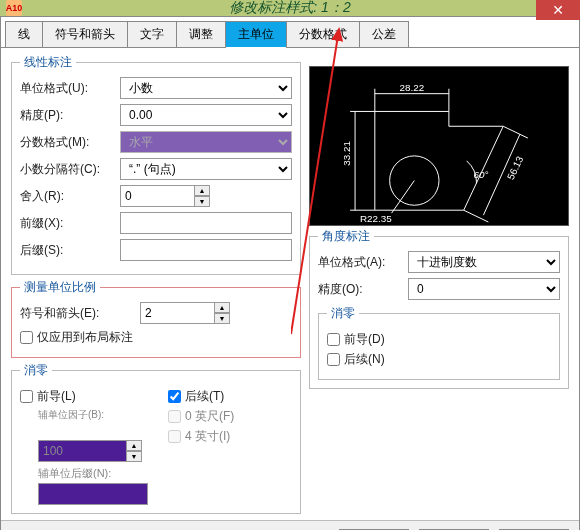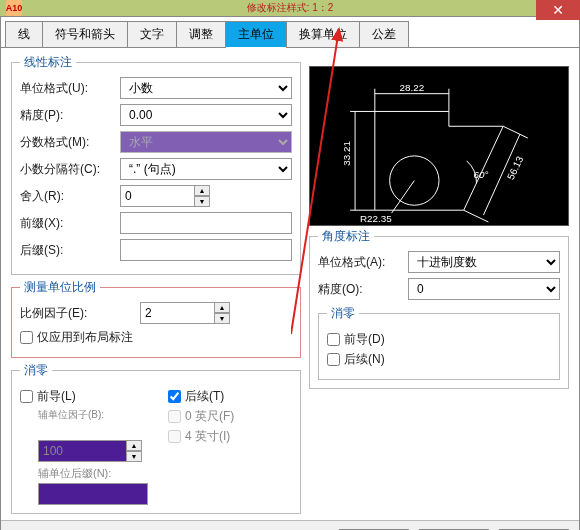--- a/index.html
+++ b/index.html
@@ -1,20 +1,20 @@
 <!DOCTYPE html>
 <html><head>
 <meta charset="utf-8">
 <style>
 * { box-sizing: border-box; margin: 0; padding: 0; font-family: "Microsoft YaHei", SimSun, sans-serif; font-size: 12px; }
 body { width: 580px; height: 530px; background: #b8c97a; overflow: hidden; position: relative; }
 .window { width: 100%; height: 100%; display: flex; flex-direction: column; }
 .titlebar { height: 28px; display: flex; align-items: center; position: relative; background: #b8c97a; }
 .app-icon { width: 16px; height: 16px; margin-left: 6px; background: #fdba74; color: #c00; font-size: 9px; font-weight: bold; display: flex; align-items: center; justify-content: center; border-radius: 2px; }
-.title-text { position: absolute; left: 50%; transform: translateX(-50%); color: #b91c1c; font-size: 10px; }
+.title-text { position: absolute; left: 50%; transform: translateX(-50%); color: #14532d; font-size: 14px; font-style: italic; }
 .close-btn { position: absolute; right: 0; top: 0; width: 44px; height: 20px; background: #c94340; color: #fff; display: flex; align-items: center; justify-content: center; font-size: 14px; cursor: pointer; }
 .client { flex: 1; background: #fff; border: 1px solid #888; margin: 0; display: flex; flex-direction: column; }
 .tabs { display: flex; border-bottom: 1px solid #888; padding: 4px 4px 0 4px; gap: 0; }
 .tab { padding: 4px 12px; border: 1px solid #888; border-bottom: none; background: #f0f0f0; cursor: pointer; margin-right: -1px; position: relative; }
 .tab.active { background: #0ea5e9; z-index: 2; }
 .tab.active::after { content: ''; position: absolute; left: 0; right: 0; bottom: -1px; height: 1px; background: #fff; }
 .content { flex: 1; padding: 6px 10px; display: flex; gap: 8px; position: relative; }
 .left-col { flex: 0 0 290px; display: flex; flex-direction: column; gap: 4px; }
 .right-col { flex: 1; display: flex; flex-direction: column; gap: 2px; margin-top: 12px; }
 fieldset { border: 1px solid #bbb; padding: 6px 8px 8px 8px; }
@@ -55,21 +55,21 @@
     <div class="close-btn">✕</div>
   </div>
 
   <div class="client">
     <div class="tabs">
       <div class="tab">线</div>
       <div class="tab">符号和箭头</div>
       <div class="tab">文字</div>
       <div class="tab">调整</div>
       <div class="tab active">主单位</div>
-      <div class="tab">换算单位</div>
+      <div class="tab">分数格式</div>
       <div class="tab">公差</div>
     </div>
 
     <div class="content">
       <svg class="arrow-annotation" viewBox="0 0 60 320">
         <defs>
             <marker id="arr" markerWidth="8" markerHeight="8" refX="6" refY="3" orient="auto">
               <path d="M0,0 L7,3 L0,6 Z" fill="#d22"></path>
             </marker>
           </defs>
@@ -113,21 +113,21 @@
           </div>
           <div class="row">
             <label>后缀(S):</label>
             <div class="ctrl narrow-input"><input type="text" value="" style=""></div>
           </div>
         </fieldset>
 
         <fieldset class="highlight">
           <legend>测量单位比例</legend>
           <div class="row">
-            <label style="flex:0 0 120px">比例因子(E):</label>
+            <label style="flex:0 0 120px">符号和箭头(E):</label>
             <div class="ctrl">
               <div class="spinner">
                 <input type="text" value="2" style="">
                 <div class="spin-btns">
                     <div>▲</div>
                     <div>▼</div>
                   </div>
               </div>
             </div>
           </div>

